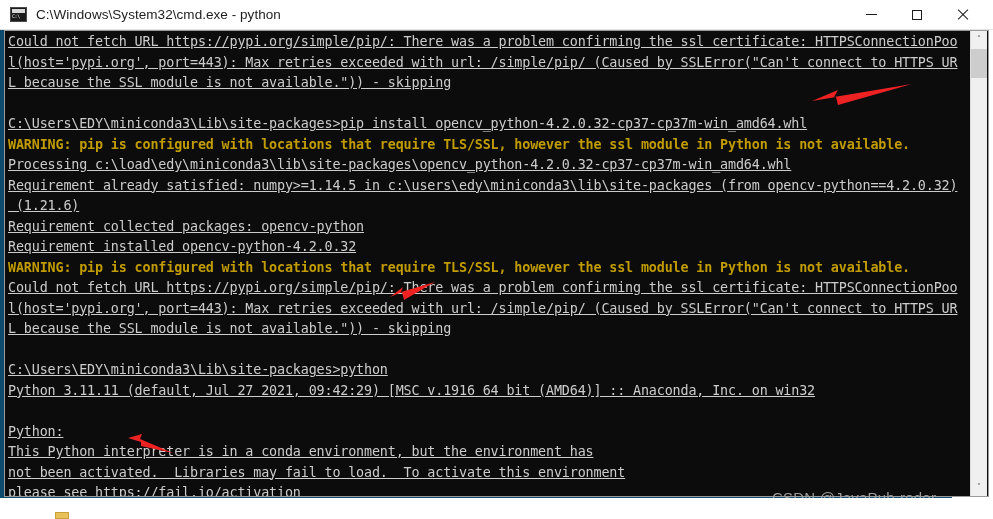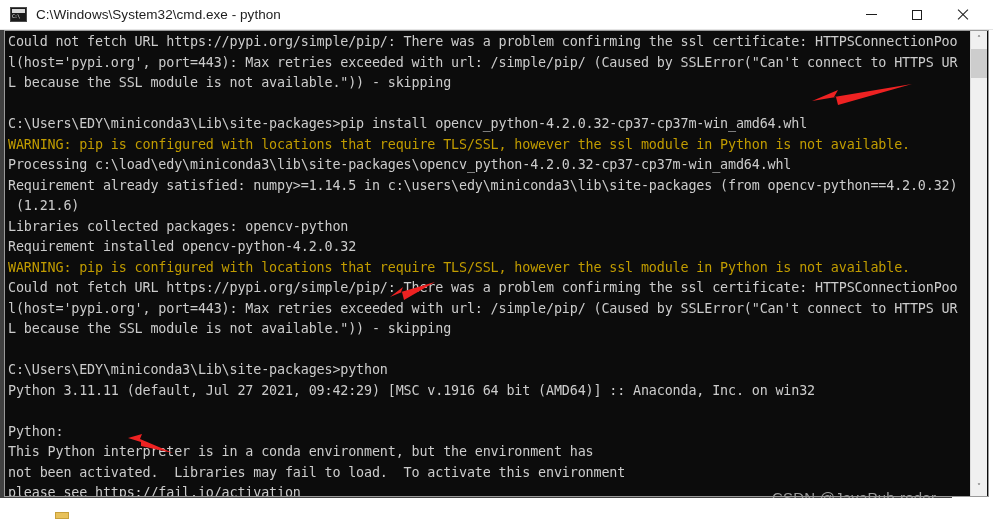--- a/index.html
+++ b/index.html
@@ -13,21 +13,21 @@
     overflow: hidden;
     font-family: "Liberation Sans", sans-serif;
   }
 
   #window {
     position: absolute;
     left: 0;
     top: 0;
     width: 952px;
     height: 519px;
-    background: #404040;
+    background: #0c4a6e;
   }
 
   
   #titlebar {
     position: absolute;
     left: 0; top: 0;
     width: 993px;
     height: 29px;
     background: #ffffff;
     border-bottom: 1px solid #e4e4e4;
@@ -127,22 +127,22 @@
     left: 3px;
     top: 1px;
     width: 965px;
     font-family: "DejaVu Sans Mono", "Liberation Mono", monospace;
     font-size: 13.4px;
     line-height: 20.5px;
     color: #cccccc;
     white-space: pre;
     letter-spacing: -0.15px;
   }
-  .l-white  { color: #cccccc; }
-  .l-yellow { color: #c19c00; }
+  .l-white  { color: #cccccc; text-decoration: underline; }
+  .l-yellow { color: #c19c00; font-weight: bold; }
 
   
   #scrollbar {
     position: absolute;
     left: 970px;
     top: 31px;
     width: 17px;
     height: 465px;
     background: #f0f0f0;
     border-left: 1px solid #dcdcdc;
@@ -243,21 +243,21 @@
   <div id="console-frame">
     <div id="console-text"><span class="l-white">Could not fetch URL https://pypi.org/simple/pip/: There was a problem confirming the ssl certificate: HTTPSConnectionPoo</span>
 <span class="l-white">l(host='pypi.org', port=443): Max retries exceeded with url: /simple/pip/ (Caused by SSLError("Can't connect to HTTPS UR</span>
 <span class="l-white">L because the SSL module is not available.")) - skipping</span>
 <span class="l-white"></span>
 <span class="l-white">C:\Users\EDY\miniconda3\Lib\site-packages&gt;pip install opencv_python-4.2.0.32-cp37-cp37m-win_amd64.whl</span>
 <span class="l-yellow">WARNING: pip is configured with locations that require TLS/SSL, however the ssl module in Python is not available.</span>
 <span class="l-white">Processing c:\load\edy\miniconda3\lib\site-packages\opencv_python-4.2.0.32-cp37-cp37m-win_amd64.whl</span>
 <span class="l-white">Requirement already satisfied: numpy&gt;=1.14.5 in c:\users\edy\miniconda3\lib\site-packages (from opencv-python==4.2.0.32)</span>
 <span class="l-white"> (1.21.6)</span>
-<span class="l-white">Libraries collected packages: opencv-python</span>
+<span class="l-white">Requirement collected packages: opencv-python</span>
 <span class="l-white">Requirement installed opencv-python-4.2.0.32</span>
 <span class="l-yellow">WARNING: pip is configured with locations that require TLS/SSL, however the ssl module in Python is not available.</span>
 <span class="l-white">Could not fetch URL https://pypi.org/simple/pip/: There was a problem confirming the ssl certificate: HTTPSConnectionPoo</span>
 <span class="l-white">l(host='pypi.org', port=443): Max retries exceeded with url: /simple/pip/ (Caused by SSLError("Can't connect to HTTPS UR</span>
 <span class="l-white">L because the SSL module is not available.")) - skipping</span>
 <span class="l-white"></span>
 <span class="l-white">C:\Users\EDY\miniconda3\Lib\site-packages&gt;python</span>
 <span class="l-white">Python 3.11.11 (default, Jul 27 2021, 09:42:29) [MSC v.1916 64 bit (AMD64)] :: Anaconda, Inc. on win32</span>
 <span class="l-white"></span>
 <span class="l-white">Python:</span>

